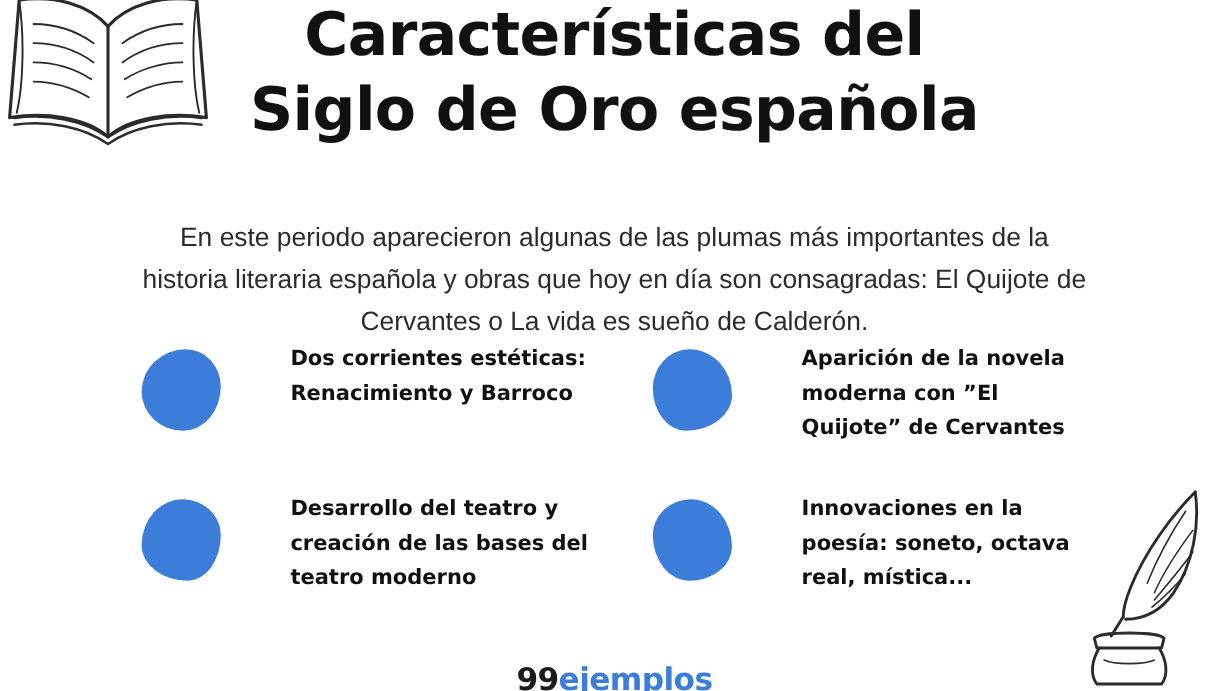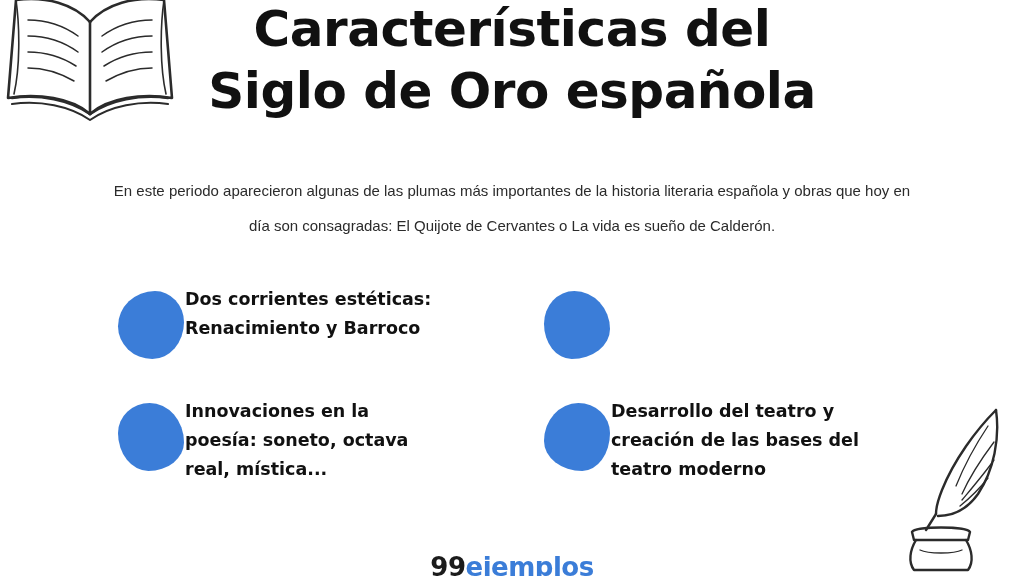--- a/index.html
+++ b/index.html
@@ -51,41 +51,42 @@
   }
 
   
   .intro {
     position: absolute;
     left: 112px;
     width: 800px;
     top: 158px;
     text-align: center;
     font-family: "Liberation Sans", sans-serif;
-    font-size: 15px;
+    font-size: 22px;
     line-height: 35px;
     color: #2b2b2b;
   }
 
   
   .items {
     position: absolute;
     left: 118px;
     top: 285px;
     width: 800px;
     display: grid;
     grid-template-columns: 1fr 1fr;
     grid-template-rows: auto auto;
     column-gap: 52px;
     row-gap: 38px;
   }
   .item {
     display: flex;
     align-items: flex-start;
-    gap: 1px;
+    gap: 14px;
+    justify-content: space-between;
   }
   .blob {
     flex: 0 0 auto;
     width: 66px;
     height: 68px;
     background: #3b7dd8;
     margin-top: 6px;
   }
   .blob.b1 { border-radius: 56% 44% 48% 52% / 52% 46% 54% 48%; }
   .blob.b2 { border-radius: 46% 54% 58% 42% / 48% 56% 44% 52%; }
@@ -148,28 +149,29 @@
 
 <p class="intro">En este periodo aparecieron algunas de las plumas más importantes de la historia literaria española y obras que hoy en día son consagradas: El Quijote de Cervantes o La vida es sueño de Calderón.</p>
 
 <div class="items">
   <div class="item">
     <span class="blob b1"></span>
     <span class="item-text">Dos corrientes estéticas: Renacimiento y Barroco</span>
   </div>
   <div class="item">
     <span class="blob b2"></span>
+    <span class="item-text">Aparición de la novela moderna con ”El Quijote” de Cervantes</span>
+  </div>
+  <div class="item">
+    <span class="blob b3"></span>
+    <span class="item-text">Desarrollo del teatro y creación de las bases del teatro moderno</span>
   </div>
   <div class="item">
     <span class="blob b4"></span>
     <span class="item-text">Innovaciones en la poesía: soneto, octava real, mística...</span>
-  </div>
-  <div class="item">
-    <span class="blob b3"></span>
-    <span class="item-text">Desarrollo del teatro y creación de las bases del teatro moderno</span>
   </div>
 </div>
 
 <div class="quill-icon">
   <svg viewBox="0 0 150 170" width="150" height="170" aria-hidden="true">
     <g fill="none" stroke="#2b2b2b" stroke-width="2.4" stroke-linecap="round" stroke-linejoin="round">
       <path d="M128 6 C108 26, 86 56, 74 86 C70 96, 68 104, 68 110"></path>
       <path d="M128 6 C132 34, 126 66, 110 90 C100 104, 86 112, 70 112"></path>
       <path d="M120 22 C108 40, 96 62, 88 82" stroke-width="1.3"></path>
       <path d="M126 38 C114 54, 102 72, 94 90" stroke-width="1.3"></path>

